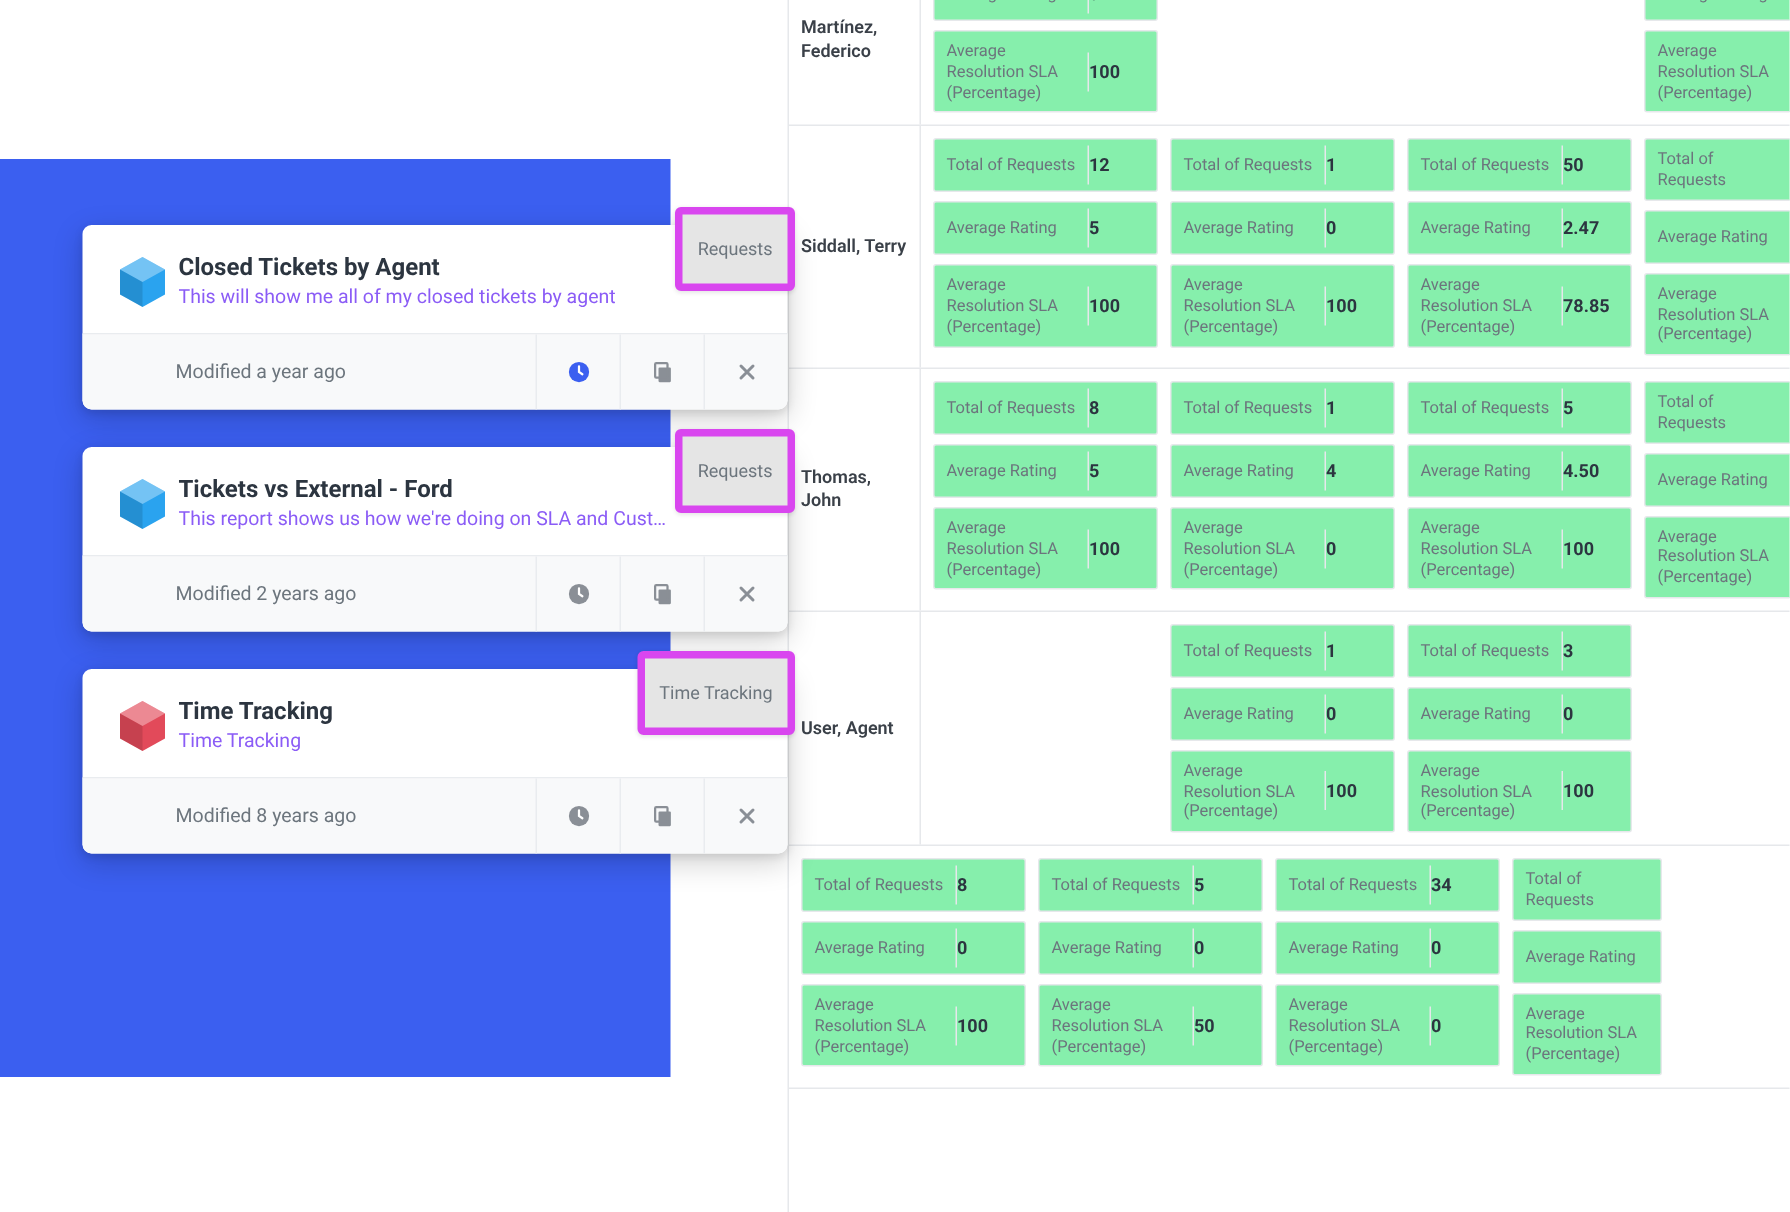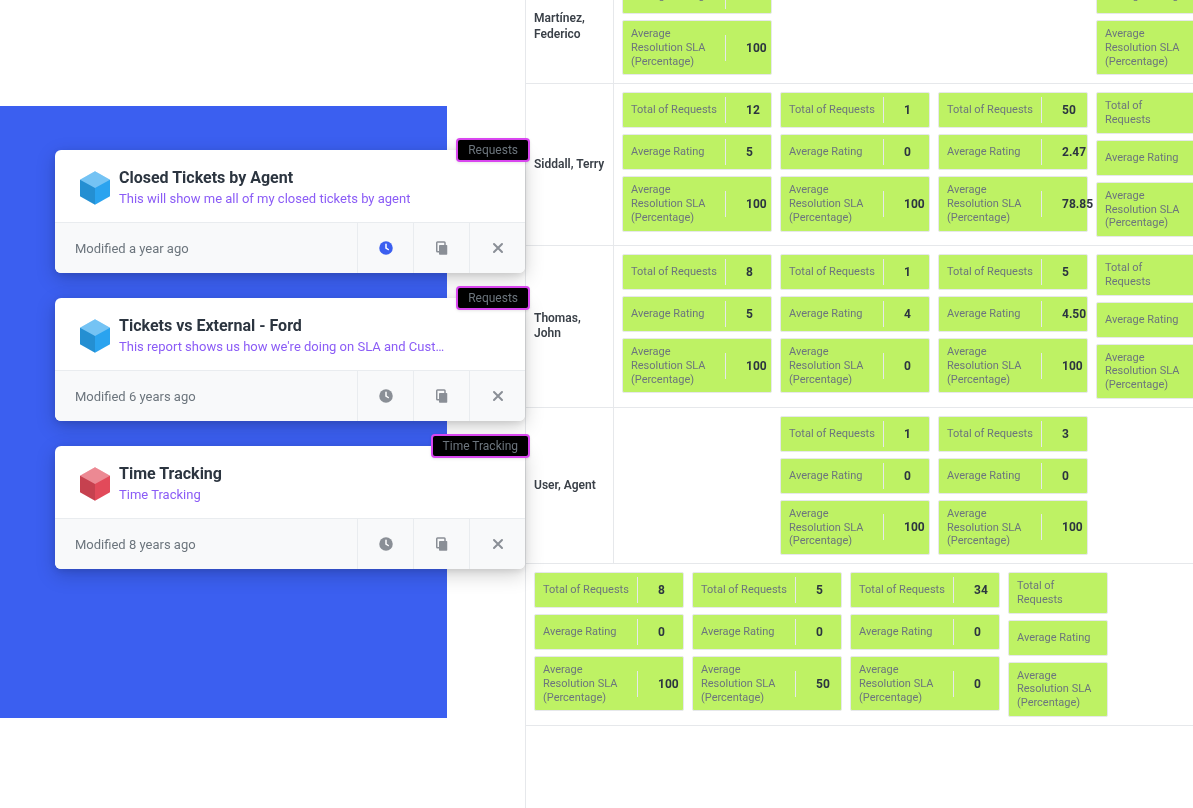--- a/index.html
+++ b/index.html
@@ -31,24 +31,24 @@
     background: #fff;
     border-radius: 6px;
     box-shadow: 0 6px 20px rgba(0,0,0,0.18), 0 2px 6px rgba(0,0,0,0.1);
     margin-bottom: 25px;
     position: relative;
   }
   .card-tag {
     position: absolute;
     top: -12px;
     right: -5px;
-    background: #000000;
-    border: 2px solid #d946ef;
+    background: #e5e5e5;
+    border: 5px solid #d946ef;
     border-radius: 4px;
-    padding: 3px 10px;
+    padding: 16px 10px;
     font-size: 12px;
     color: #6c757d;
     box-shadow: 0 1px 3px rgba(0,0,0,0.1);
   }
   .card-body {
     padding: 18px 20px 14px 20px;
     display: flex;
     align-items: flex-start;
     gap: 4px;
   }
@@ -74,20 +74,21 @@
     text-overflow: ellipsis;
     max-width: 360px;
   }
   .card-footer {
     display: flex;
     align-items: center;
     justify-content: space-between;
     border-top: 1px solid #e9ecef;
     background: #f8f9fa;
     border-radius: 0 0 6px 6px;
+    padding-left: 42px;
   }
   .card-footer-left {
     padding: 14px 20px;
     font-size: 13px;
     color: #6c757d;
   }
   .card-footer-right {
     display: flex;
   }
   .card-footer-btn {
@@ -141,32 +142,32 @@
     flex-direction: column;
     gap: 6px;
   }
   .metric-col.last { width: 100px; }
   .metric-cell {
     border: 1px solid #e6e8eb;
     border-radius: 2px;
     display: flex;
     align-items: center;
     min-height: 36px;
-    background: #bef264;
+    background: #86efac;
   }
   .metric-label {
     flex: 1;
     padding: 6px 8px;
     font-size: 11px;
     color: #6c757d;
     line-height: 1.25;
   }
   .metric-value {
     width: 46px;
-    padding: 6px 20px;
+    padding: 6px 0;
     font-size: 12px;
     font-weight: 700;
     color: #2c3540;
     border-left: 1px solid #e6e8eb;
     text-align: left;
   }
 </style>
 </head>
 <body>
 
@@ -220,21 +221,21 @@
             <path d="M12 2 L21 7 L12 12 L3 7 Z" fill="#ffffff" fill-opacity="0.35"></path>
             <path d="M12 12 L12 22 L3 17 L3 7 Z" fill="#000000" fill-opacity="0.12"></path>
           </svg>
         </div>
         <div class="card-text">
           <h3>Tickets vs External - Ford</h3>
           <p>This report shows us how we're doing on SLA and Cust…</p>
         </div>
       </div>
       <div class="card-footer">
-        <div class="card-footer-left">Modified 6 years ago</div>
+        <div class="card-footer-left">Modified 2 years ago</div>
         <div class="card-footer-right">
           <div class="card-footer-btn">
             <svg width="18" height="18" viewBox="0 0 24 24">
               <circle cx="12" cy="12" r="9" fill="#8a8f96"></circle>
               <path d="M12 7 L12 12 L15 14" stroke="#fff" stroke-width="2" stroke-linecap="round" fill="none"></path>
             </svg>
           </div>
           <div class="card-footer-btn">
             <svg width="18" height="18" viewBox="0 0 24 24" fill="#8a8f96">
               <rect x="8" y="8" width="11" height="13" rx="1"></rect>

